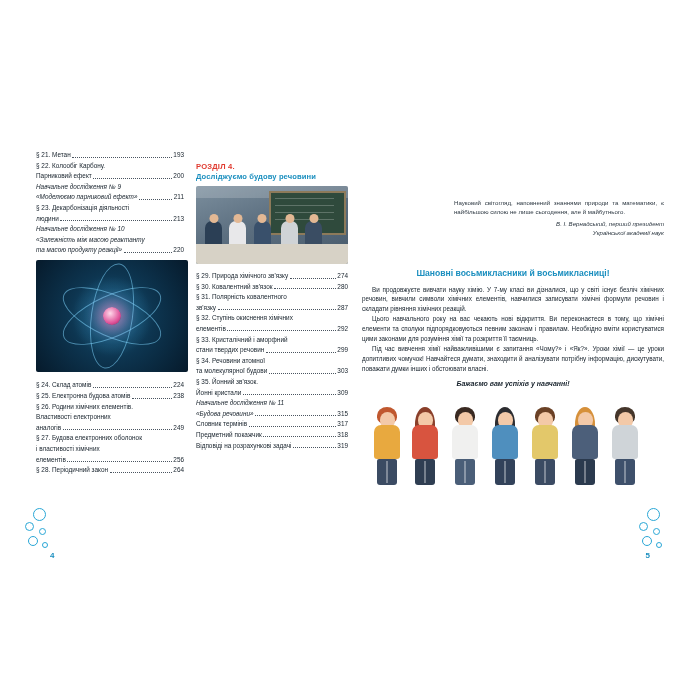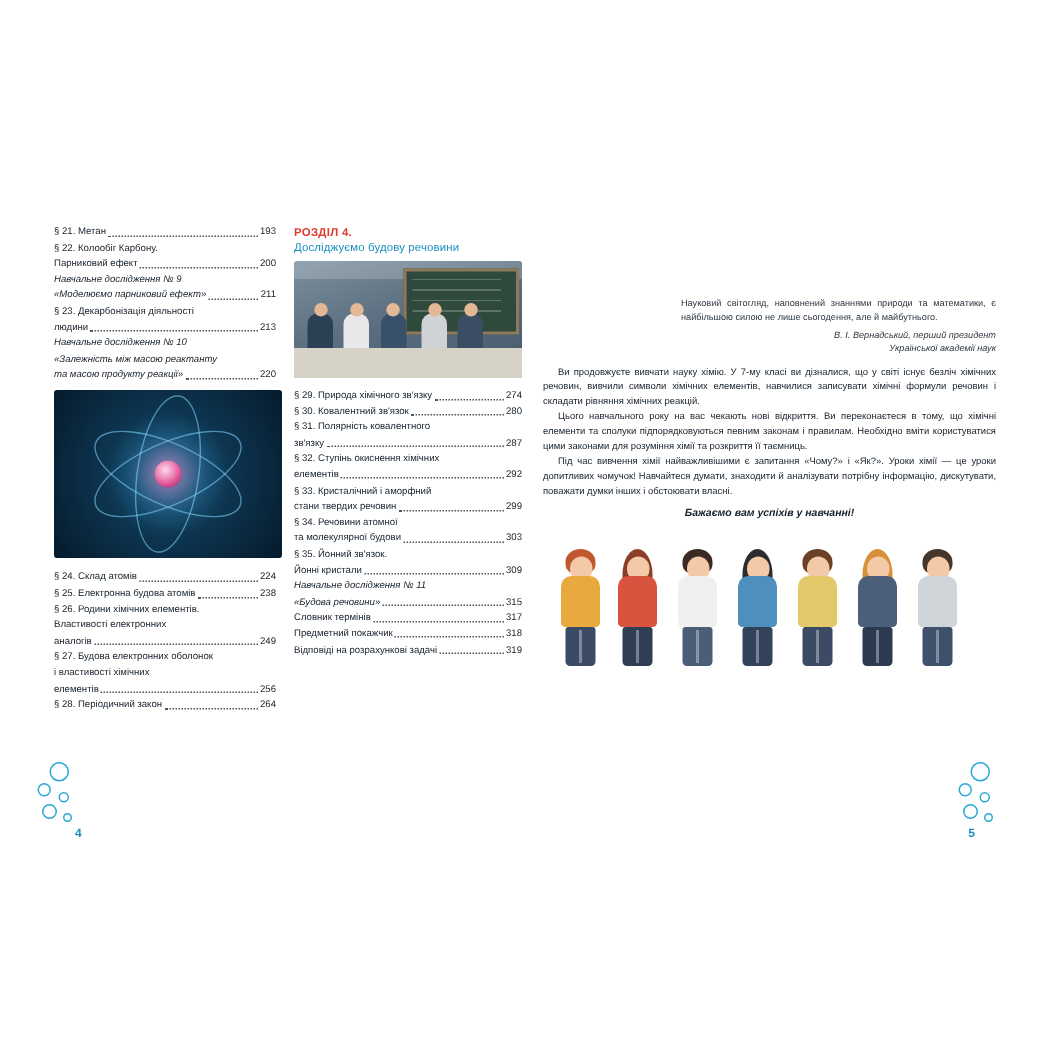--- a/index.html
+++ b/index.html
@@ -80,21 +80,21 @@
     margin: 9px 0 5px 0;
   }
   .section-head .num {
     color: #e03a2f;
     font-weight: bold;
     font-size: 7.6px;
     letter-spacing: .2px;
   }
   .section-head .ttl {
     color: #1b8fbf;
-    font-weight: normal;
+    font-weight: bold;
     font-size: 7.6px;
     letter-spacing: .1px;
     margin-top: 1px;
   }
 
   
   .photo-class {
     width: 152px;
     height: 78px;
     margin: 5px 0 7px 0;
@@ -376,21 +376,21 @@
             <span class="pg">256</span>
           </div>
           <div class="toc-entry">
             <span class="t">§ 28. Періодичний закон</span>
             <span class="dots"></span>
             <span class="pg">264</span>
           </div>
         </div>
 
         <div class="toc-col wide">
-          <div class="section-head" style="margin-top:0">
+          <div class="section-head" style="margin-top:12px">
             <div class="num">РОЗДІЛ 4.</div>
             <div class="ttl">Досліджуємо будову речовини</div>
           </div>
 
           <div class="photo-class">
             <div class="ceil"></div>
             <div class="board"></div>
             <div class="kid k1"></div>
             <div class="kid k2"></div>
             <div class="kid k3"></div>
@@ -474,20 +474,21 @@
     </div>
 
     <div class="right-page">
 
       <div class="epigraph">
         <div>Науковий світогляд, наповнений знаннями природи та математики, є найбільшою силою не лише сьогодення, але й майбутнього.</div>
         <div class="sig">В. І. Вернадський, перший президент</div>
         <div class="sig" style="margin-top:0">Української академії наук</div>
       </div>
 
+      <div class="greeting">Шановні восьмикласники й восьмикласниці!</div>
 
       <div class="body-text">
         <p>Ви продовжуєте вивчати науку хімію. У 7-му класі ви дізналися, що у світі існує безліч хімічних речовин, вивчили символи хімічних елементів, навчилися записувати хімічні формули речовин і складати рівняння хімічних реакцій.</p>
         <p>Цього навчального року на вас чекають нові відкриття. Ви переконаєтеся в тому, що хімічні елементи та сполуки підпорядковуються певним законам і правилам. Необхідно вміти користуватися цими законами для розуміння хімії та розкриття її таємниць.</p>
         <p>Під час вивчення хімії найважливішими є запитання «Чому?» і «Як?». Уроки хімії — це уроки допитливих чомучок! Навчайтеся думати, знаходити й аналізувати потрібну інформацію, дискутувати, поважати думки інших і обстоювати власні.</p>
       </div>
 
       <div class="wish">Бажаємо вам успіхів у навчанні!</div>
 
       <div class="teens">

